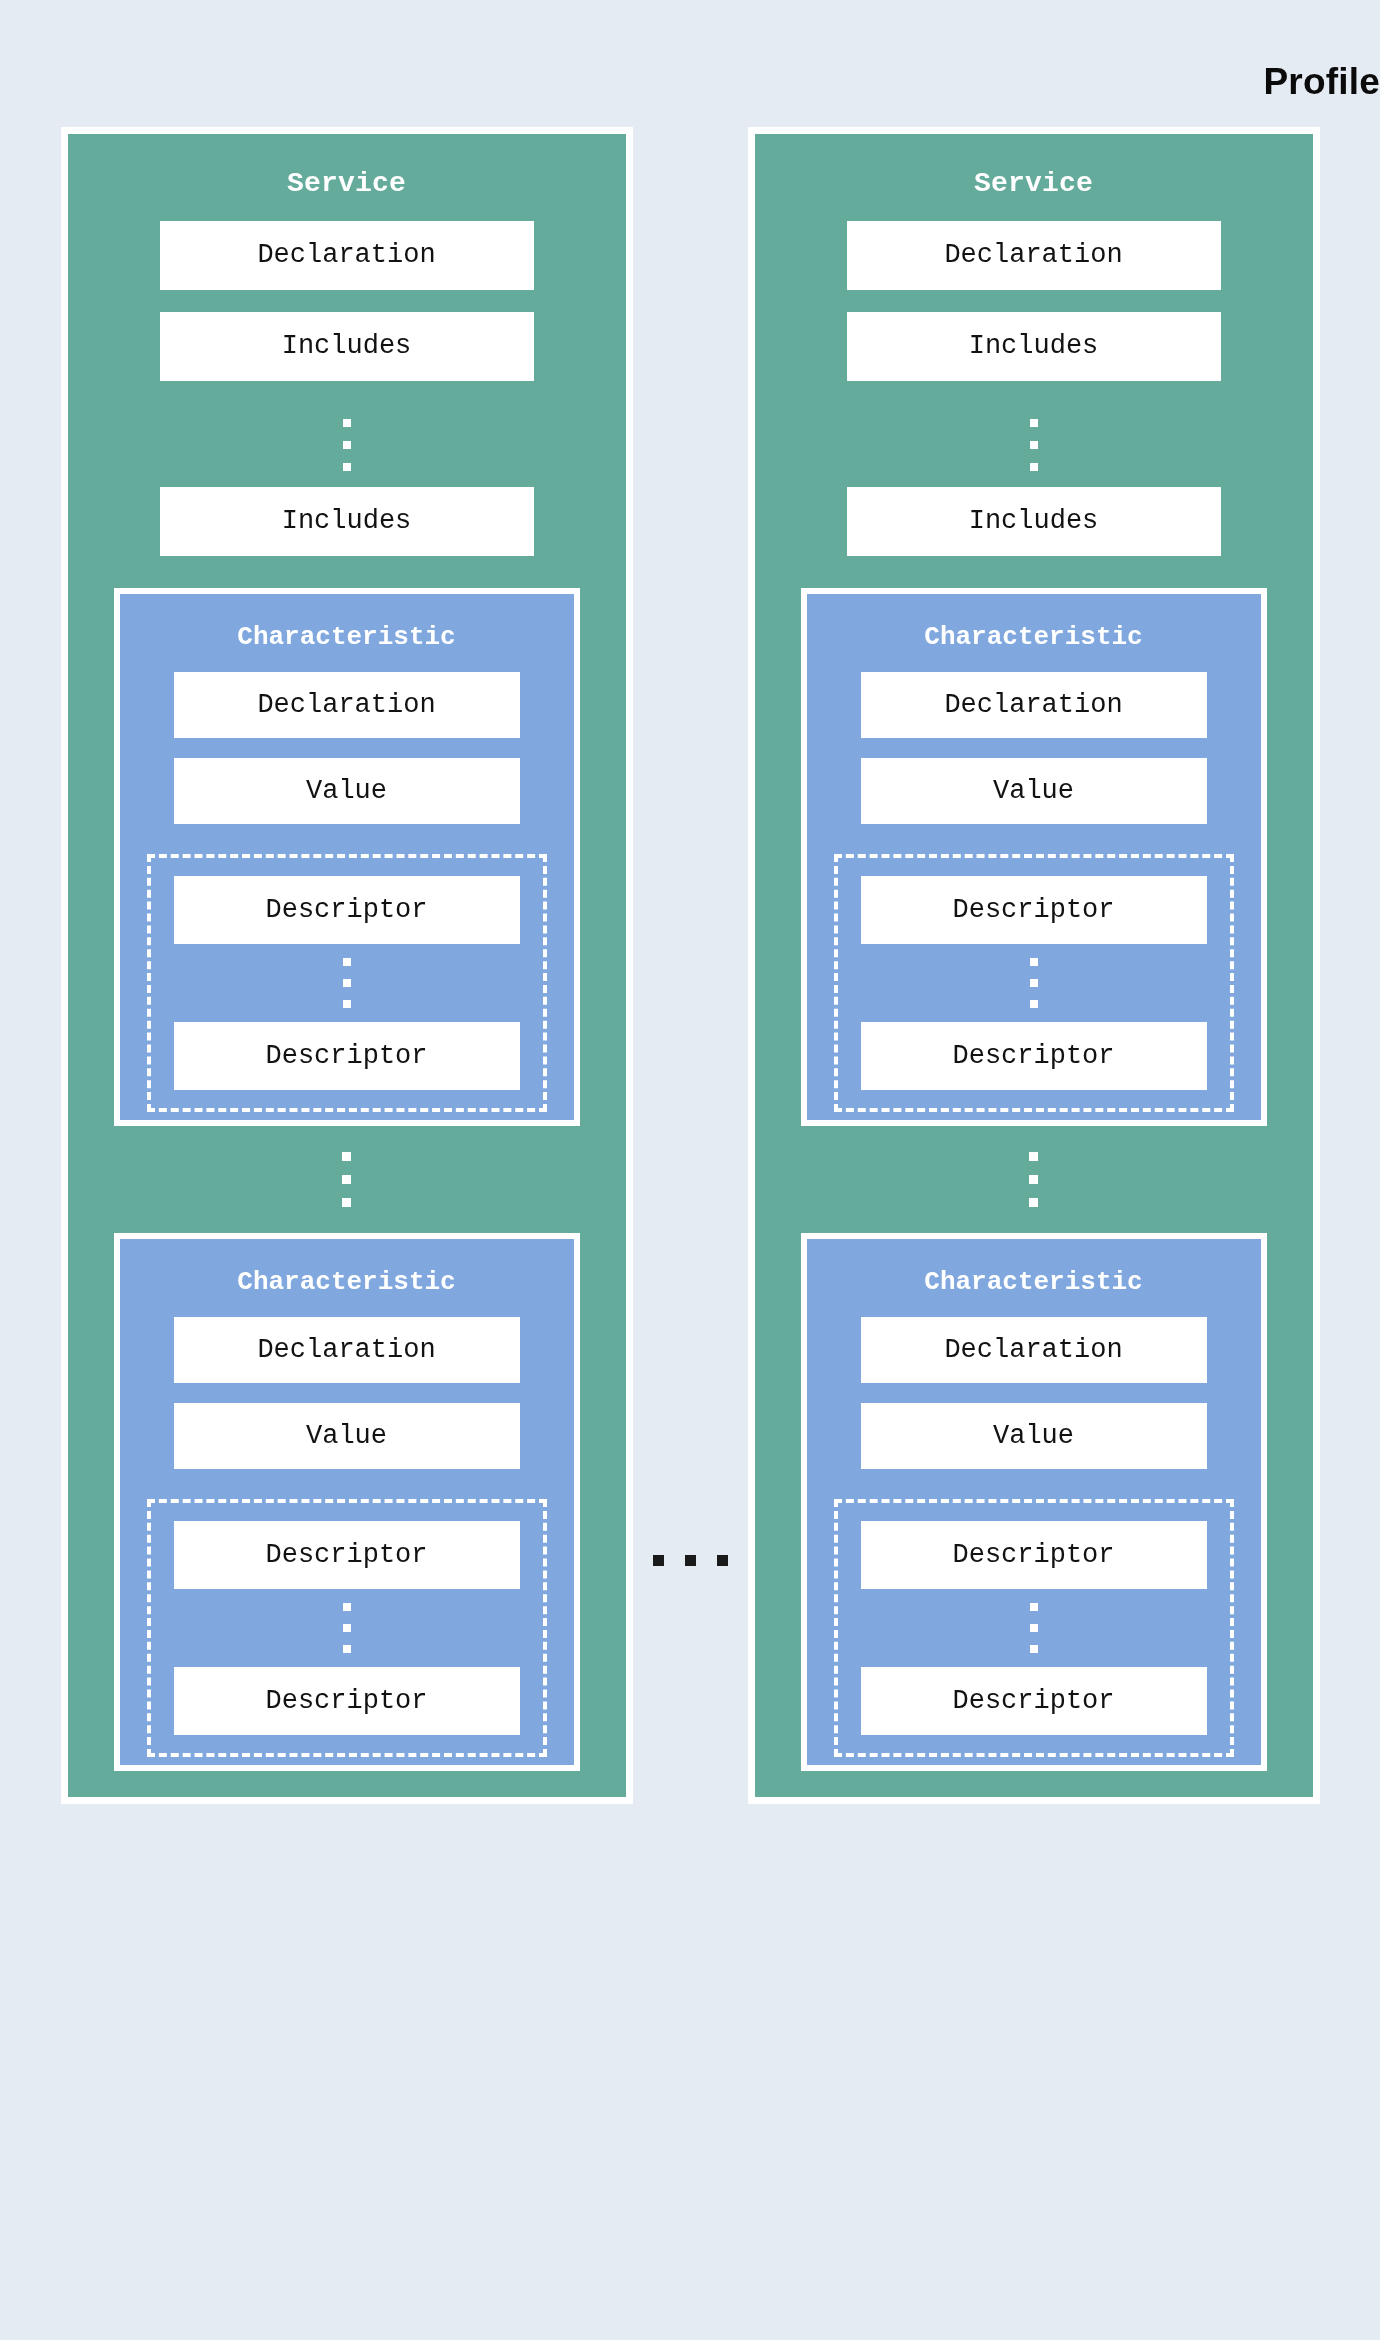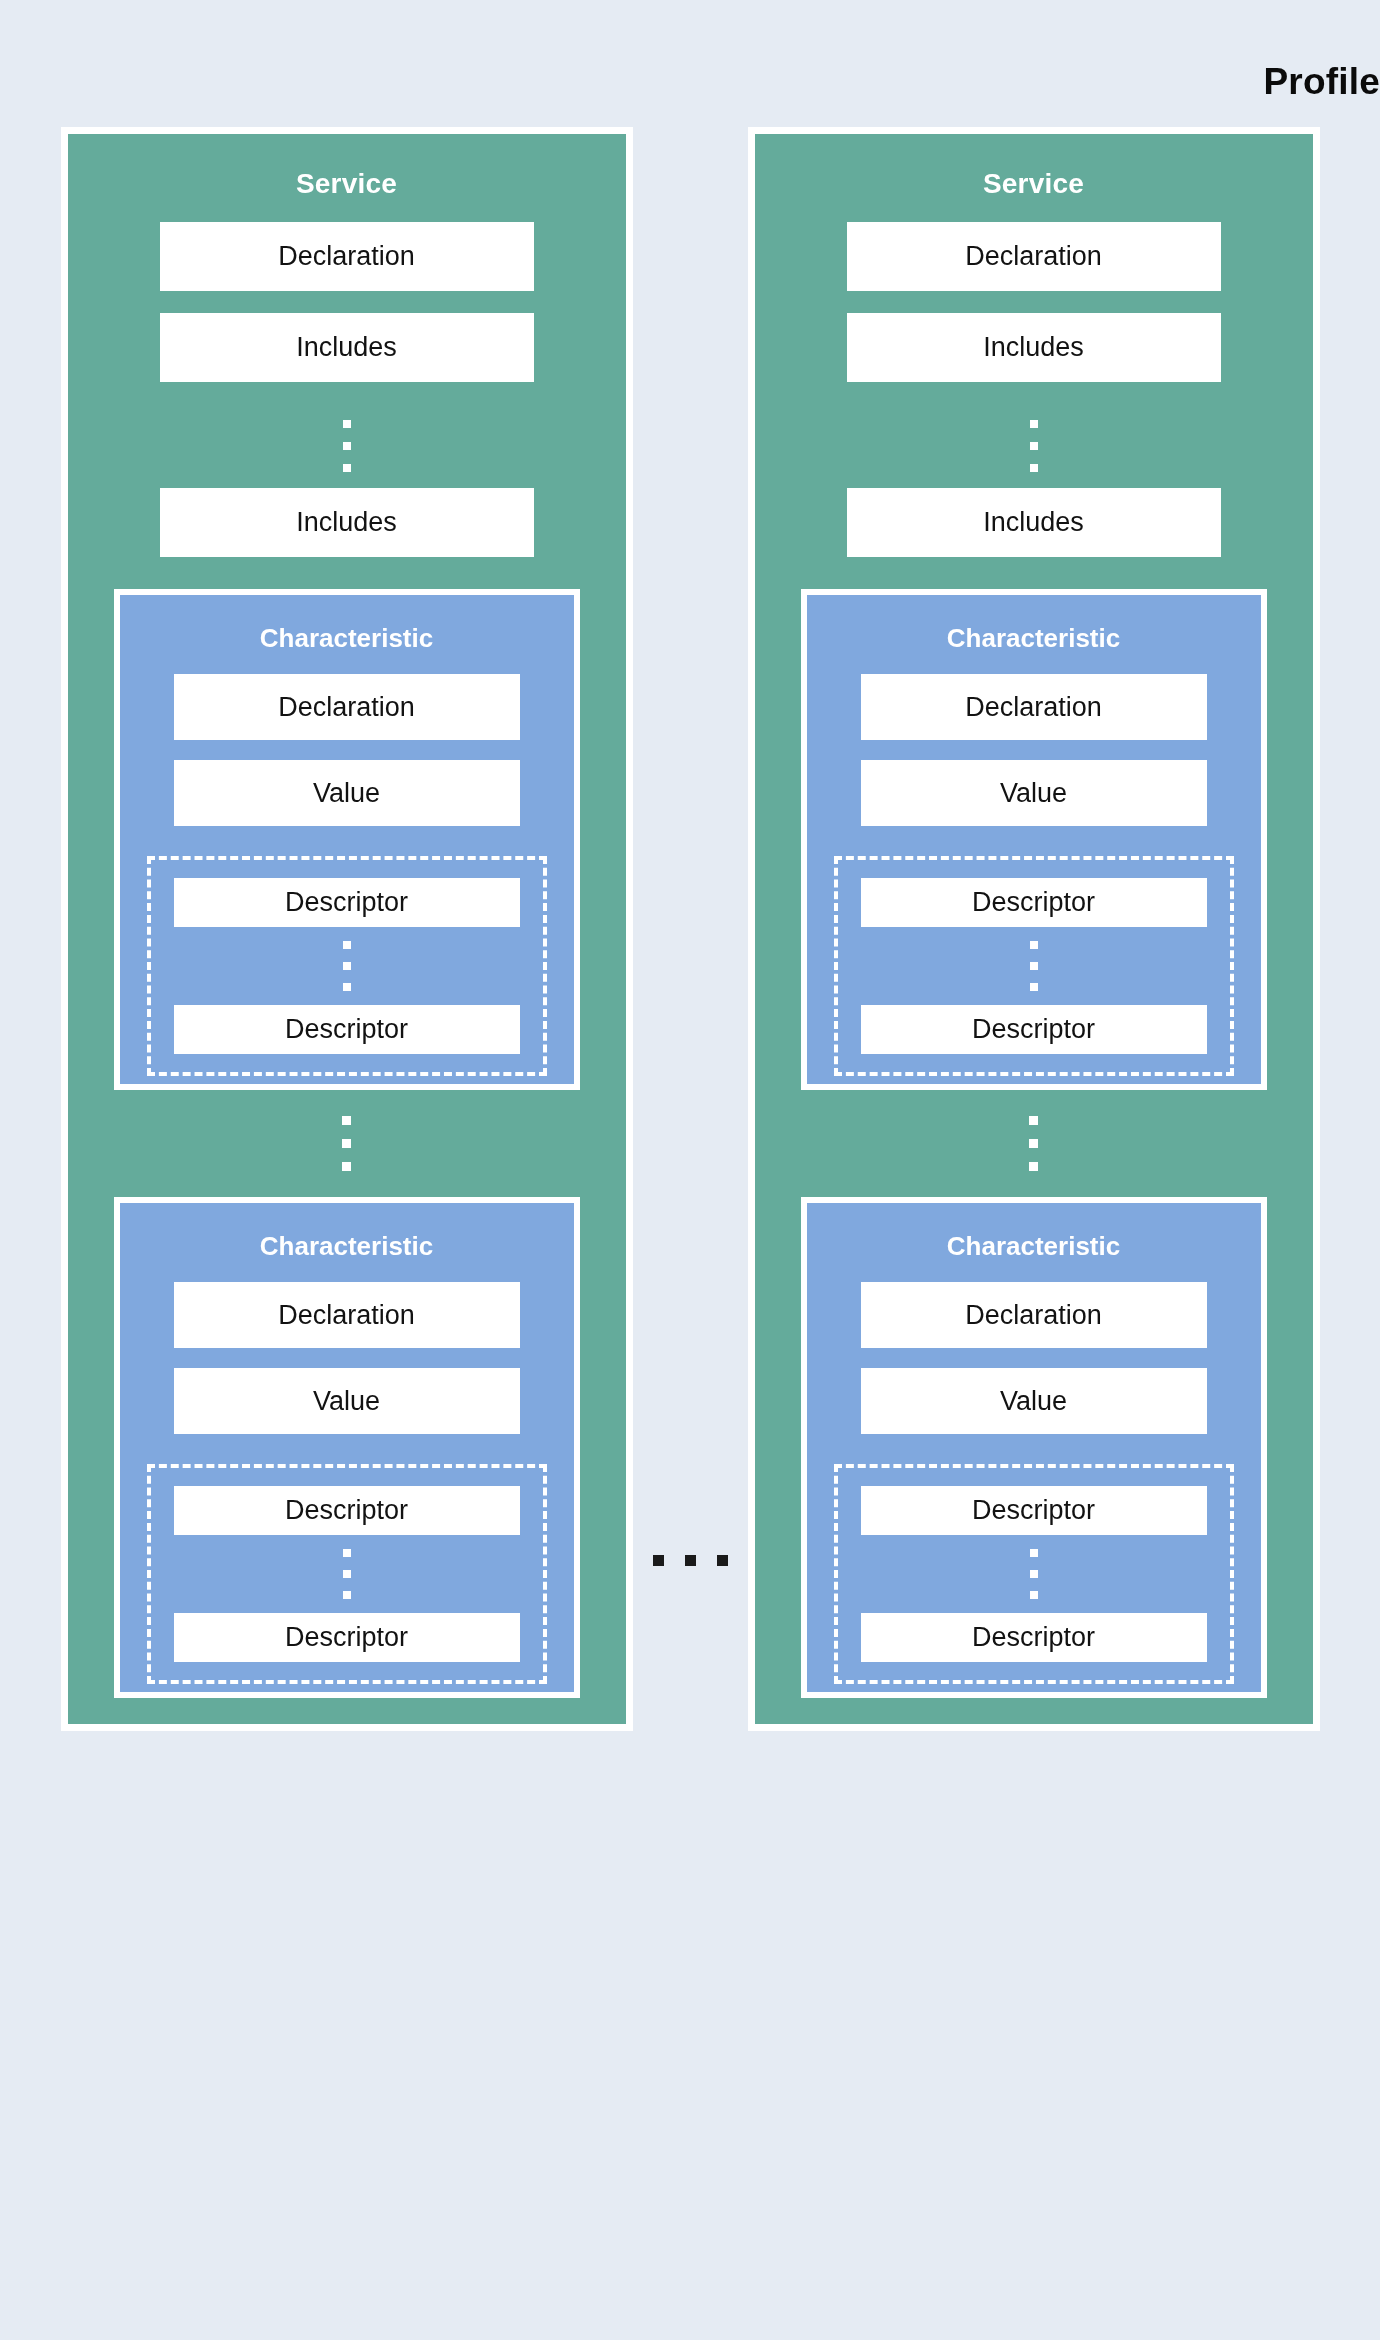--- a/index.html
+++ b/index.html
@@ -26,20 +26,21 @@
   }
 
   .services-row {
     display: flex;
     justify-content: center;
     align-items: stretch;
     gap: 0px;
     padding: 0 0;
     margin-top: 24px;
     position: relative;
+    font-family: Liberation Mono, monospace;
   }
 
   .service {
     width: 572px;
     background: #64ab9b;
     border: 7px solid #ffffff;
     box-sizing: border-box;
     padding: 16px 0 26px 0;
     display: flex;
     flex-direction: column;
@@ -131,21 +132,21 @@
     box-sizing: border-box;
     padding: 18px 0 18px 0;
     display: flex;
     flex-direction: column;
     align-items: center;
     margin-top: 10px;
   }
 
   .desc-box {
     width: 346px;
-    height: 49px;
+    height: 68px;
   }
 
   
   .char-sep-dots {
     display: flex;
     flex-direction: column;
     align-items: center;
     gap: 14px;
     margin: 26px 0 26px 0;
   }

